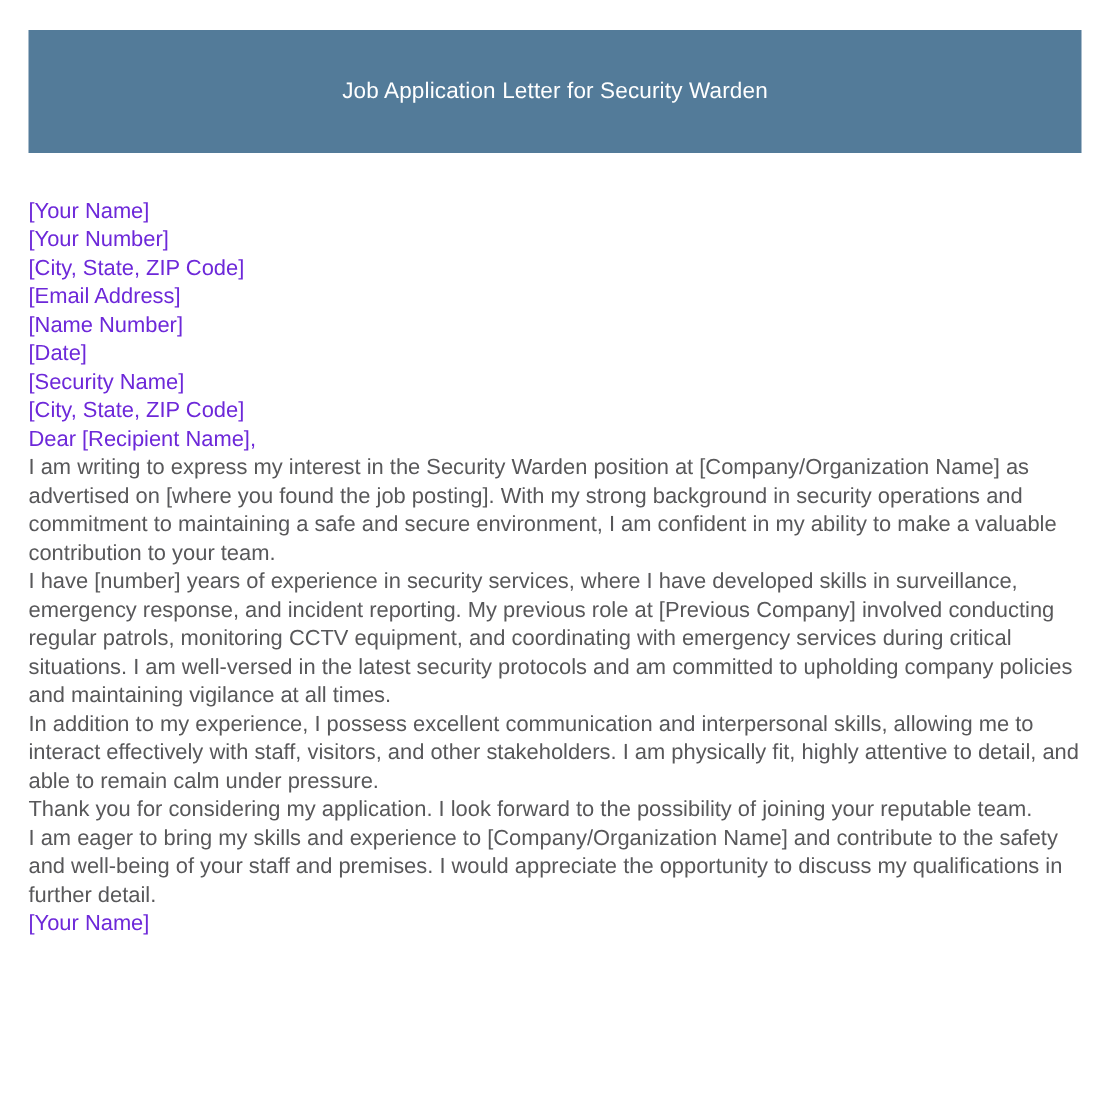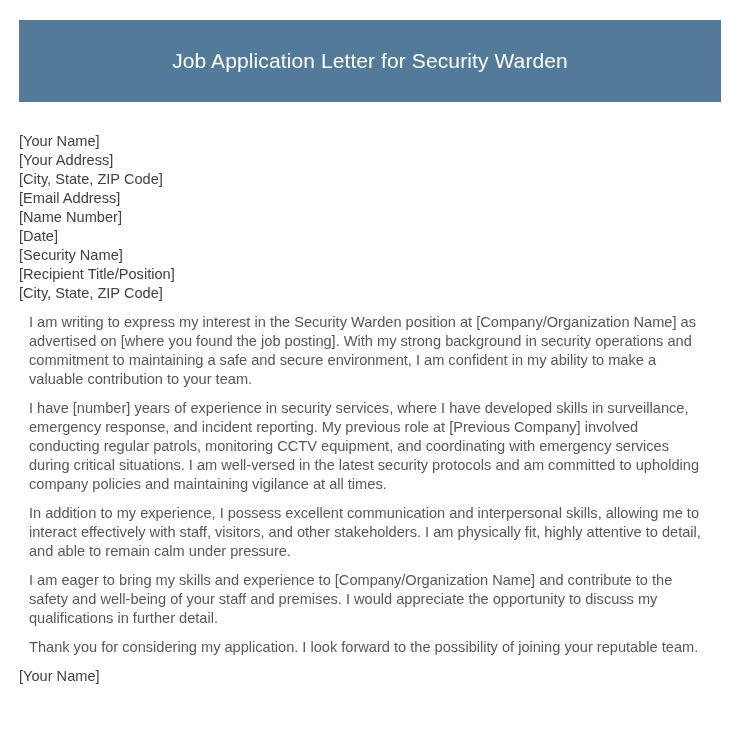--- a/index.html
+++ b/index.html
@@ -30,21 +30,21 @@
     background: #537B99;
     display: flex;
     align-items: center;
     justify-content: center;
     box-sizing: border-box;
   }
 
   .letter-title {
     color: #ffffff;
     font-family: "Liberation Sans", sans-serif;
-    font-size: 21px;
+    font-size: 15px;
     font-weight: 400;
     line-height: 1.2;
     letter-spacing: 0.1px;
     text-align: center;
     white-space: nowrap;
   }
 
   .letter-body {
     position: absolute;
     left: 19px;
@@ -55,27 +55,27 @@
     line-height: 19px;
     color: #58585a;
     text-align: left;
   }
 
   .letter-line {
     margin: 0;
     padding: 0;
     font-size: 14.6px;
     line-height: 19px;
-    color: #404040;
+    color: #6d28d9;
     font-weight: 400;
     white-space: pre-wrap;
   }
 
   .letter-paragraph {
-    margin: 10px;
+    margin: 0;
     padding: 0;
     font-size: 14.6px;
     line-height: 19px;
     color: #58585a;
     font-weight: 400;
     text-align: left;
   }
 </style>
 </head>
 <body>
@@ -83,36 +83,36 @@
 <div class="document">
 
   <div class="letter-header">
     <div class="letter-title">Job Application Letter for Security Warden</div>
   </div>
 
   <div class="letter-body">
 
     <div>
       <div class="letter-line">[Your Name]</div>
-      <div class="letter-line">[Your Address]</div>
+      <div class="letter-line">[Your Number]</div>
       <div class="letter-line">[City, State, ZIP Code]</div>
       <div class="letter-line">[Email Address]</div>
       <div class="letter-line">[Name Number]</div>
       <div class="letter-line">[Date]</div>
     </div>
 
     <div>
       <div class="letter-line">[Security Name]</div>
-      <div class="letter-line">[Recipient Title/Position]</div>
       <div class="letter-line">[City, State, ZIP Code]</div>
     </div>
 
+    <div class="letter-line">Dear [Recipient Name],</div>
 
     <p class="letter-paragraph">I am writing to express my interest in the Security Warden position at [Company/Organization Name] as advertised on [where you found the job posting]. With my strong background in security operations and commitment to maintaining a safe and secure environment, I am confident in my ability to make a valuable contribution to your team.</p>
     <p class="letter-paragraph">I have [number] years of experience in security services, where I have developed skills in surveillance, emergency response, and incident reporting. My previous role at [Previous Company] involved conducting regular patrols, monitoring CCTV equipment, and coordinating with emergency services during critical situations. I am well-versed in the latest security protocols and am committed to upholding company policies and maintaining vigilance at all times.</p>
     <p class="letter-paragraph">In addition to my experience, I possess excellent communication and interpersonal skills, allowing me to interact effectively with staff, visitors, and other stakeholders. I am physically fit, highly attentive to detail, and able to remain calm under pressure.</p>
+    <p class="letter-paragraph">Thank you for considering my application. I look forward to the possibility of joining your reputable team.</p>
     <p class="letter-paragraph">I am eager to bring my skills and experience to [Company/Organization Name] and contribute to the safety and well-being of your staff and premises. I would appreciate the opportunity to discuss my qualifications in further detail.</p>
-    <p class="letter-paragraph">Thank you for considering my application. I look forward to the possibility of joining your reputable team.</p>
 
     <div class="letter-line">[Your Name]</div>
 
   </div>
 </div>
 
 </body></html>

